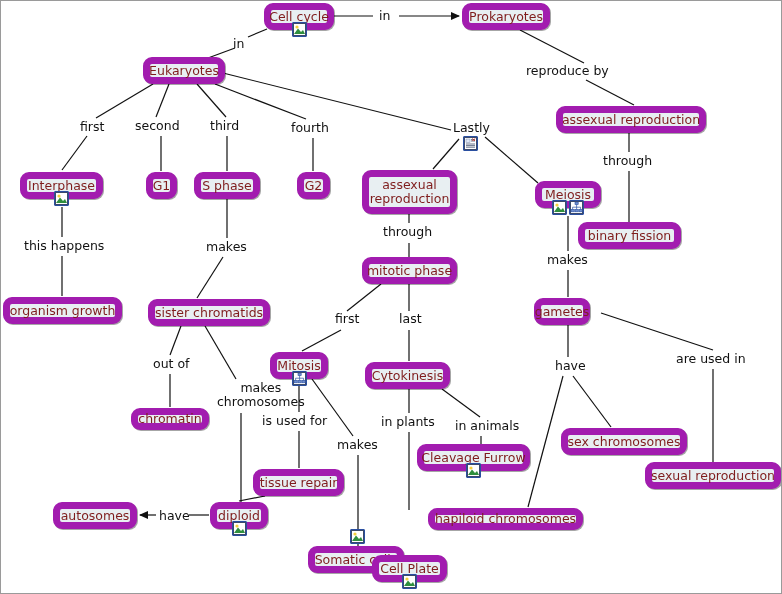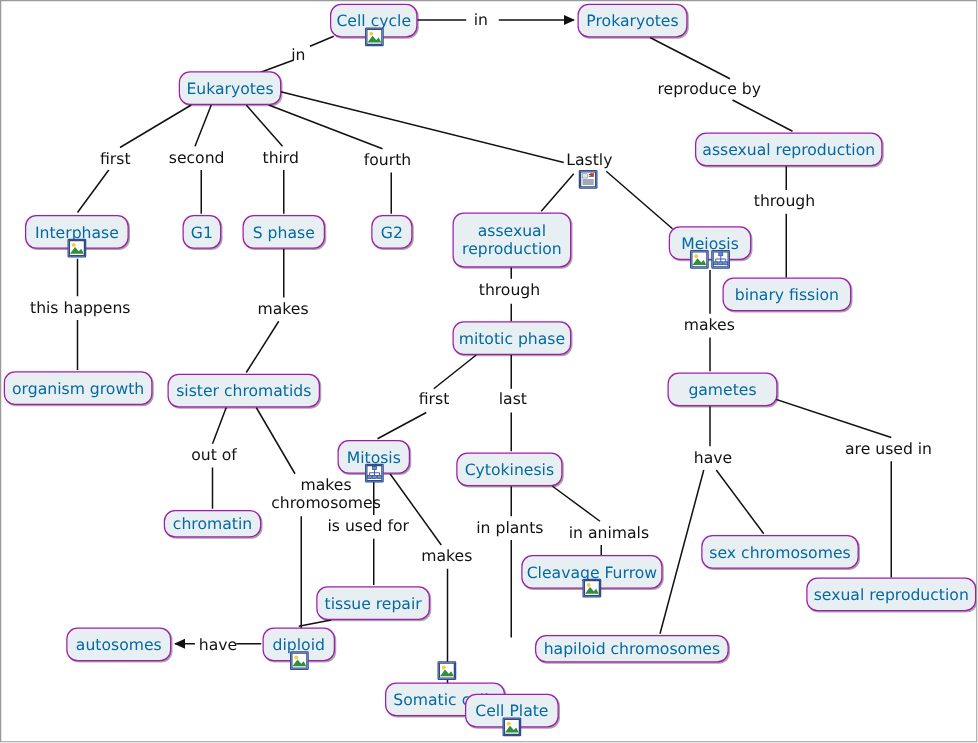--- a/index.html
+++ b/index.html
@@ -21,23 +21,23 @@
     position: absolute;
     left: 0; top: 0;
     width: 782px;
     height: 594px;
     pointer-events: none;
   }
   .node {
     position: absolute;
     box-sizing: border-box;
     background: #e8eff2;
-    border: 1px solid #a21caf;
+    border: 7px solid #a21caf;
     border-radius: 9px;
-    color: #0369a1;
+    color: #7f1d1d;
     font-size: 12.5px;
     line-height: 14px;
     display: flex;
     align-items: center;
     justify-content: center;
     text-align: center;
     padding: 2px 7px;
     box-shadow: 1px 1px 0 rgba(0,0,0,0.35);
     white-space: nowrap;
   }
@@ -208,24 +208,24 @@
       </div>
       <div class="node" style="left: 577px; top: 221px; width: 103px; height: 27px;">
         <span class="label">binary fission</span>
       </div>
       <div class="node" style="left: 361px; top: 256px; width: 95px; height: 27px;">
         <span class="label">mitotic phase</span>
       </div>
       <div class="node" style="left: 2px; top: 296px; width: 119px; height: 27px;">
         <span class="label">organism growth</span>
       </div>
-      <div class="node" style="left: 133px; top: 298px; width: 122px; height: 27px;">
+      <div class="node" style="left: 147px; top: 298px; width: 122px; height: 27px;">
         <span class="label">sister chromatids</span>
       </div>
-      <div class="node" style="left: 533px; top: 297px; width: 88px; height: 27px;">
+      <div class="node" style="left: 533px; top: 297px; width: 56px; height: 27px;">
         <span class="label">gametes</span>
       </div>
       <div class="node" style="left: 269px; top: 351px; width: 58px; height: 27px;">
         <span class="label">Mitosis</span>
       </div>
       <div class="icon-row" style="left: 290.5px; top: 370px;">
         <span class="icon">
           <svg width="13" height="13" viewBox="0 0 13 13">
             <rect x="0.5" y="0.5" width="12" height="12" fill="#ffffff" stroke="#3b4a6b"></rect>
             <rect x="5" y="1.2" width="3.2" height="2.4" fill="#6f8fd0" stroke="#2a4fa0" stroke-width="0.6"></rect>

